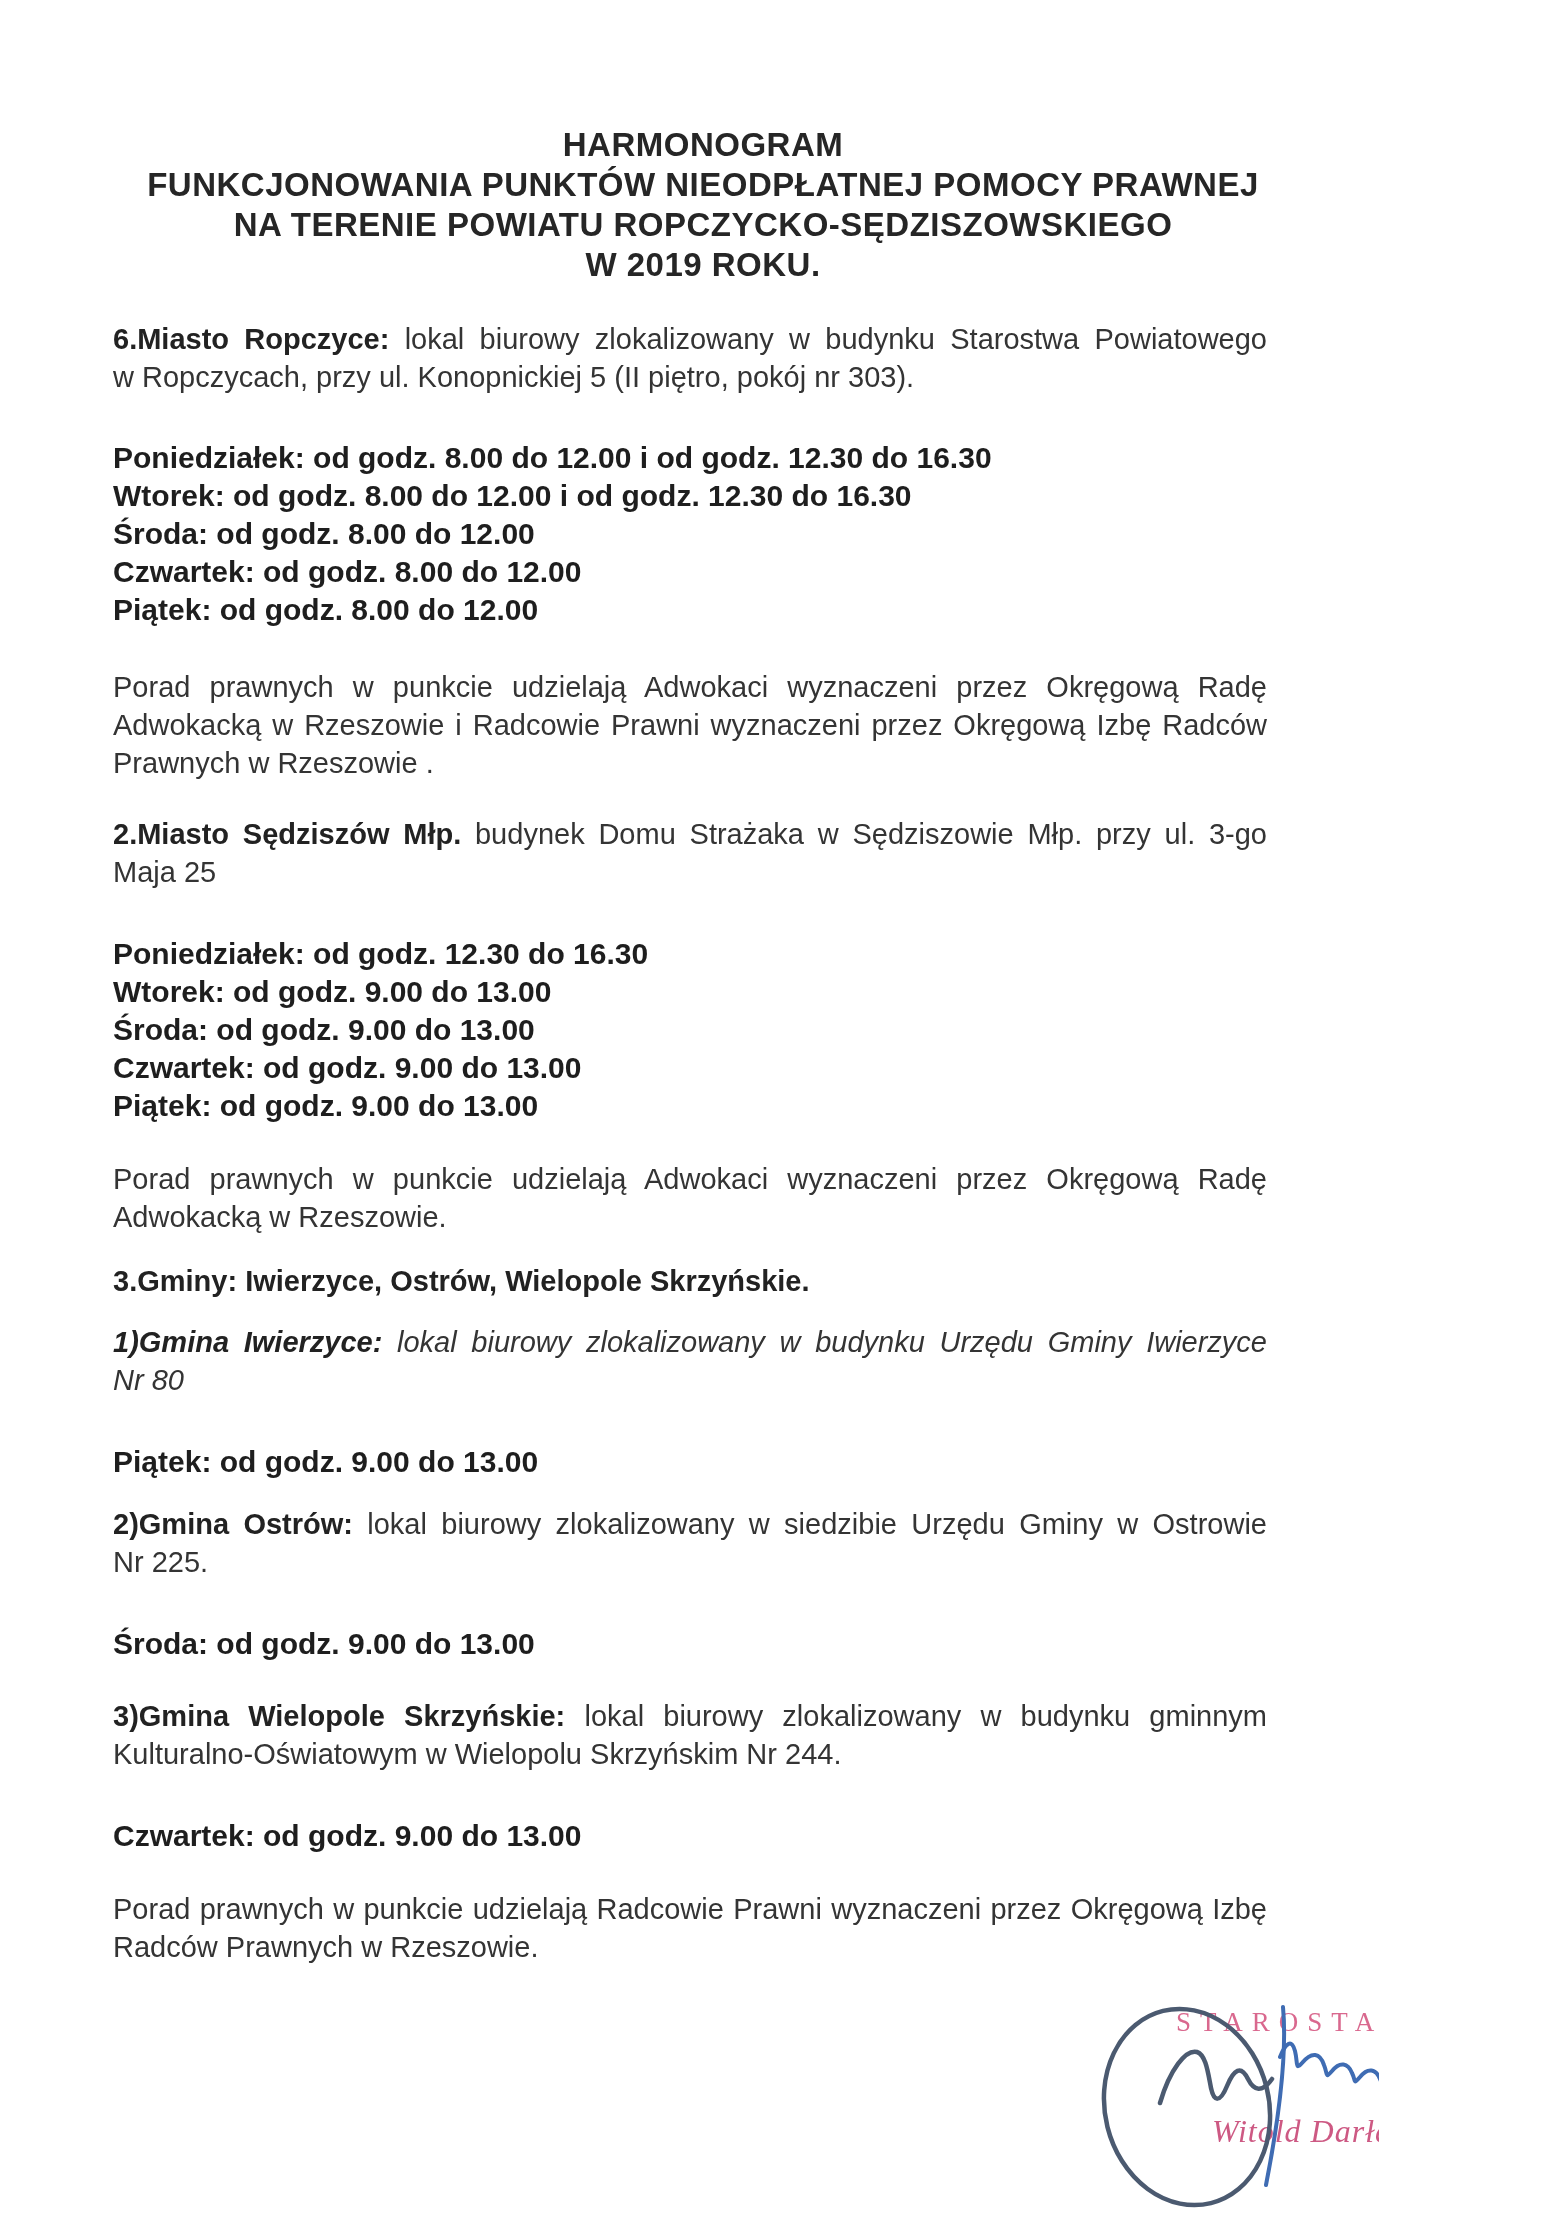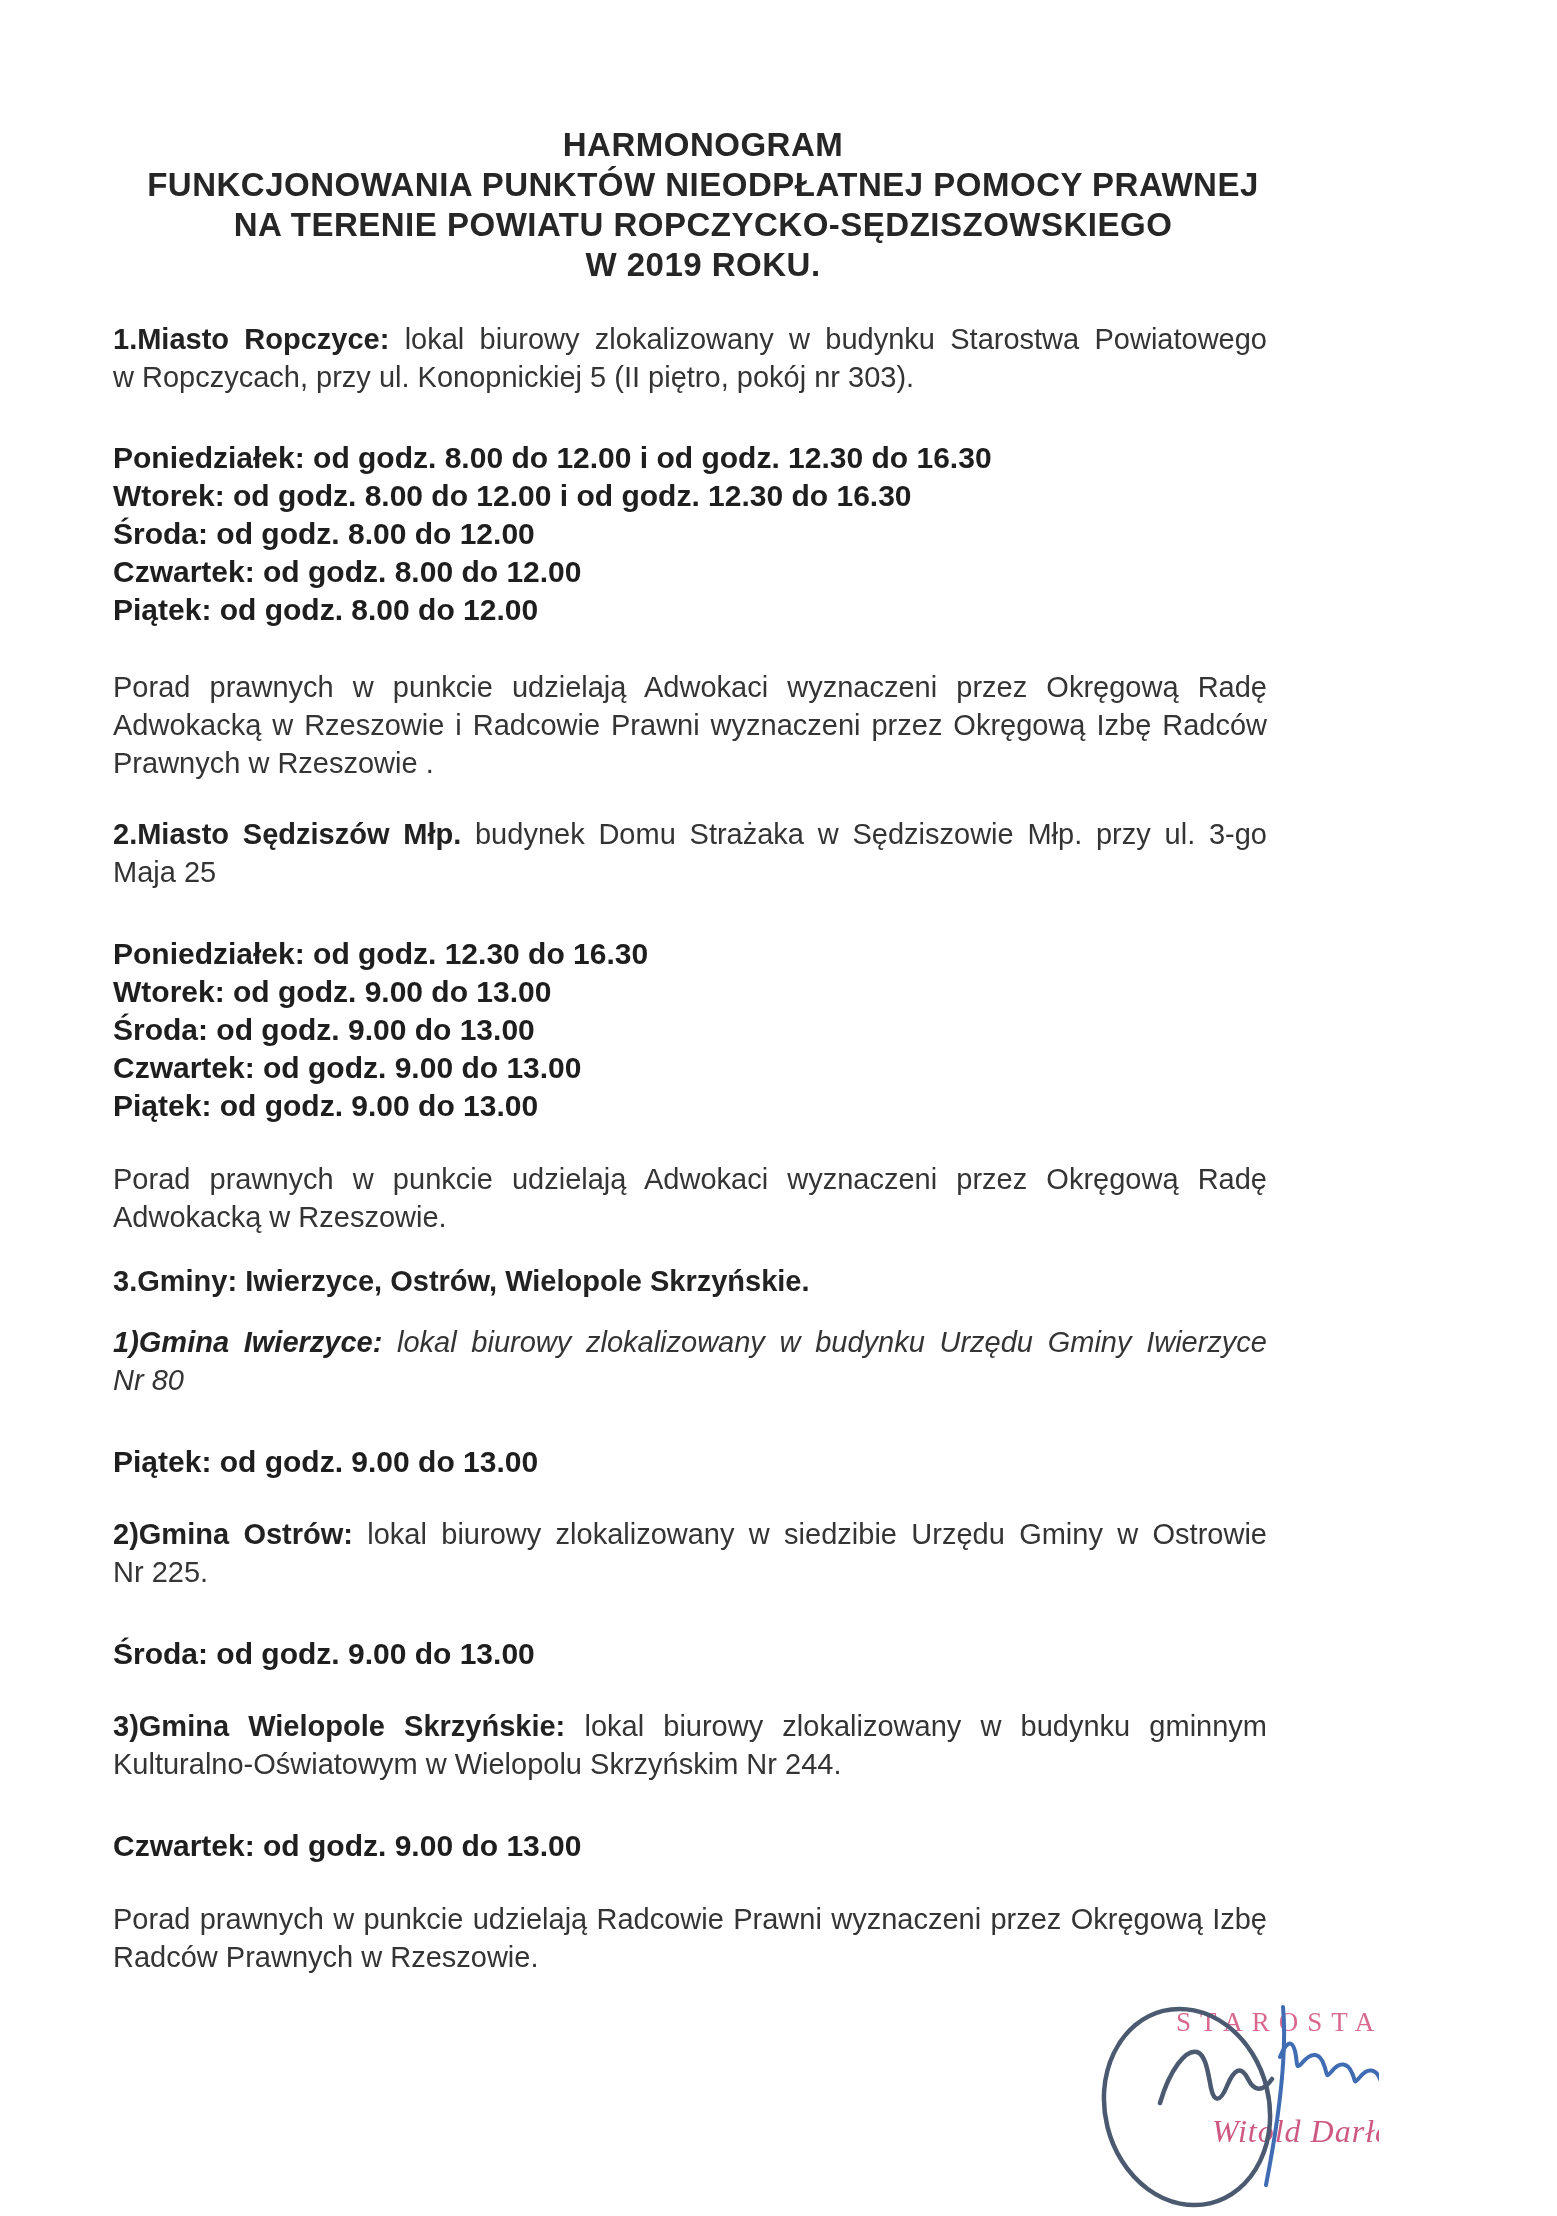--- a/index.html
+++ b/index.html
@@ -23,21 +23,21 @@
   .line{font-size:29px;line-height:38px;color:#343434;}
   .jl{text-align:justify;text-align-last:justify;}   
   .ll{text-align:left;}                              
   .line b{font-weight:bold;color:#222222;}
   
   .sched{font-size:30px;font-weight:bold;line-height:38px;color:#1e1e1e;}
   
   .m-p1{margin-top:35px;}  .m-sched1{margin-top:43px;} .m-note1{margin-top:39px;}
   .m-s2{margin-top:33px;}  .m-sched2{margin-top:44px;} .m-note2{margin-top:35px;}
   .m-s3h{margin-top:26px;} .m-g1{margin-top:23px;font-style:italic;}     .m-g1s{margin-top:44px;}
-  .m-g2{margin-top:34px;}  .m-g2s{margin-top:44px;}    .m-g3{margin-top:34px;}
+  .m-g2{margin-top:24px;}  .m-g2s{margin-top:44px;}    .m-g3{margin-top:34px;}
   .m-g3s{margin-top:44px;} .m-note3{margin-top:35px;}
   
   .sig{position:absolute;left:1040px;top:1855px;width:480px;height:361px;}
   .stamp-title{
     position:absolute;left:136px;top:152px;
     font-family:"Liberation Serif","DejaVu Serif",serif;
     font-size:27px;letter-spacing:9px;font-weight:500;
     color:#d4547f;opacity:.88;white-space:nowrap;
   }
   .stamp-name{
@@ -55,21 +55,21 @@
 
   <div class="title-wrap">
     <div class="title-line">HARMONOGRAM</div>
     <div class="title-line">FUNKCJONOWANIA PUNKTÓW NIEODPŁATNEJ POMOCY PRAWNEJ</div>
     <div class="title-line">NA TERENIE POWIATU ROPCZYCKO-SĘDZISZOWSKIEGO</div>
     <div class="title-line">W 2019 ROKU.</div>
   </div>
 
   <div class="m-p1">
     <div class="line jl">
-      <b>1.Miasto Ropczyce:</b><span> lokal biurowy zlokalizowany w budynku Starostwa Powiatowego</span>
+      <b>6.Miasto Ropczyce:</b><span> lokal biurowy zlokalizowany w budynku Starostwa Powiatowego</span>
     </div>
     <div class="line ll">w Ropczycach, przy ul. Konopnickiej 5 (II piętro, pokój nr 303).</div>
   </div>
 
   <div class="m-sched1">
     <div class="sched">Poniedziałek: od godz. 8.00 do 12.00 i od godz. 12.30 do 16.30</div>
     <div class="sched">Wtorek: od godz. 8.00 do 12.00 i od godz. 12.30 do 16.30</div>
     <div class="sched">Środa: od godz. 8.00 do 12.00</div>
     <div class="sched">Czwartek: od godz. 8.00 do 12.00</div>
     <div class="sched">Piątek: od godz. 8.00 do 12.00</div>

